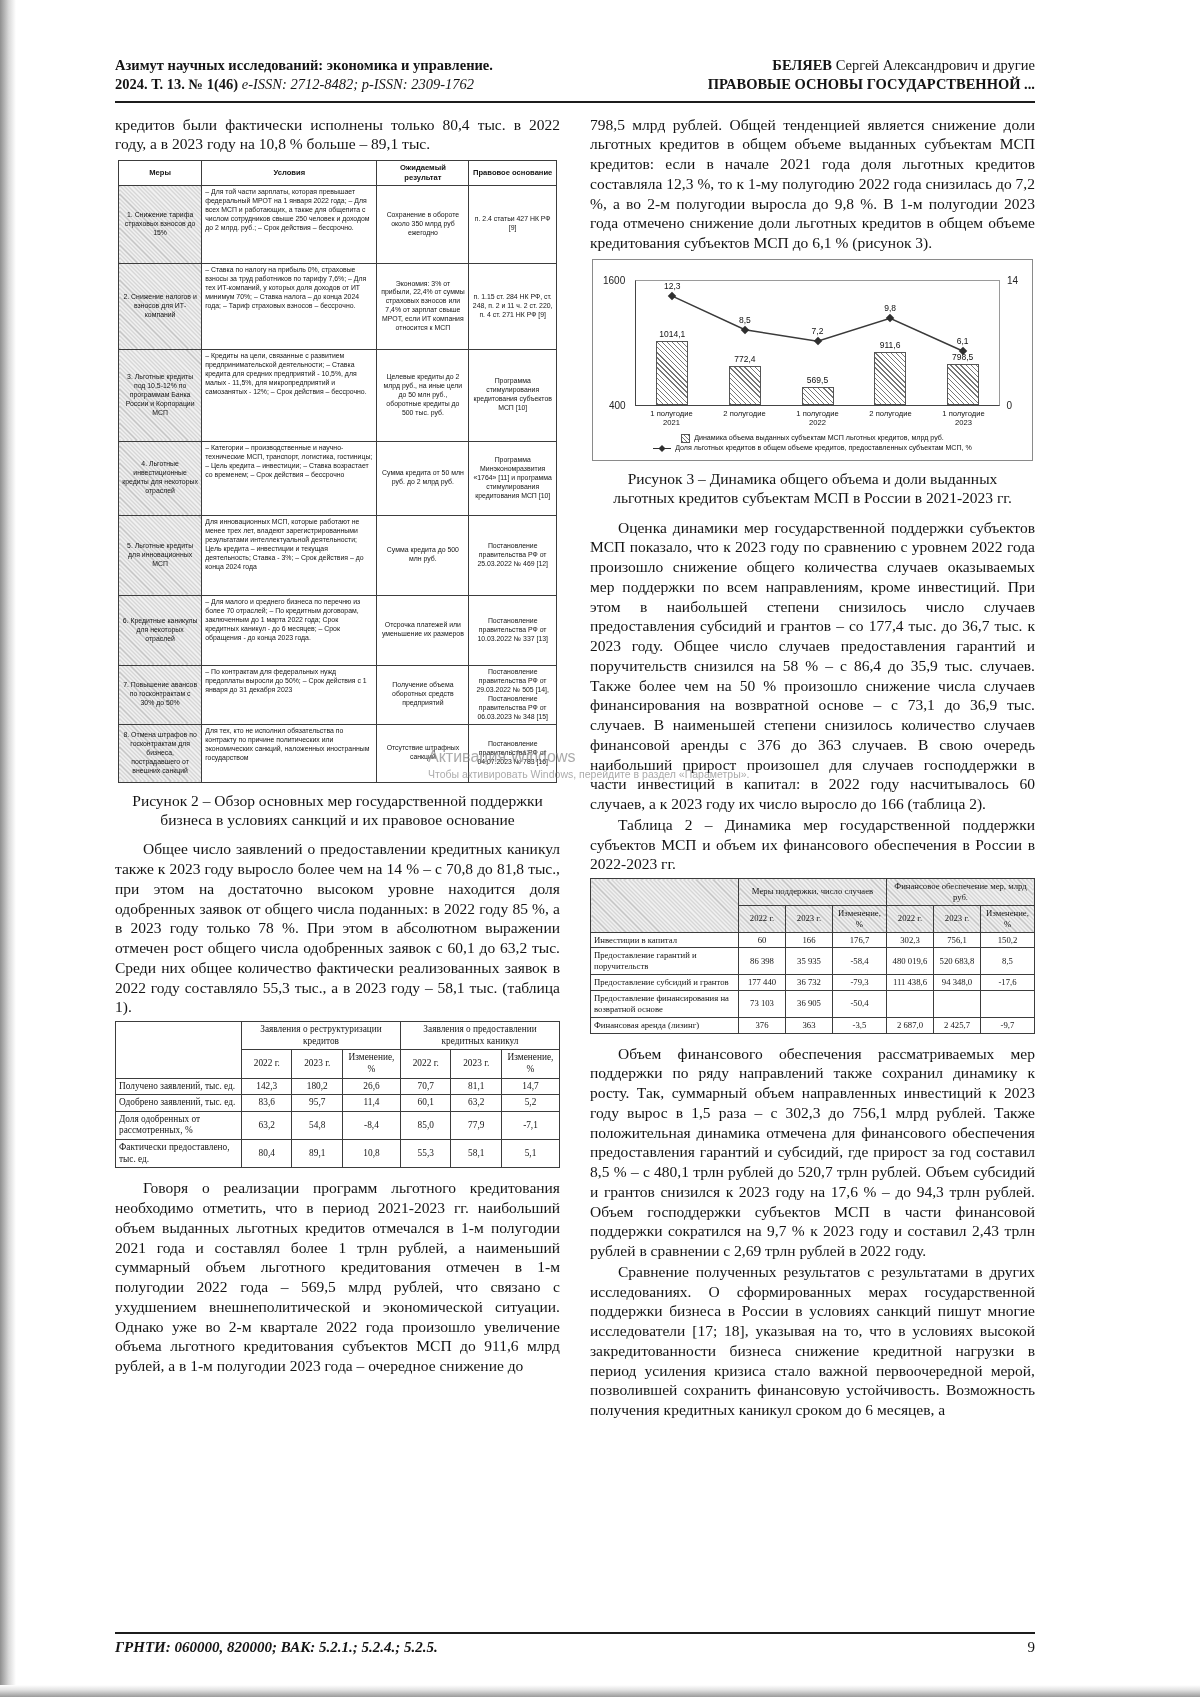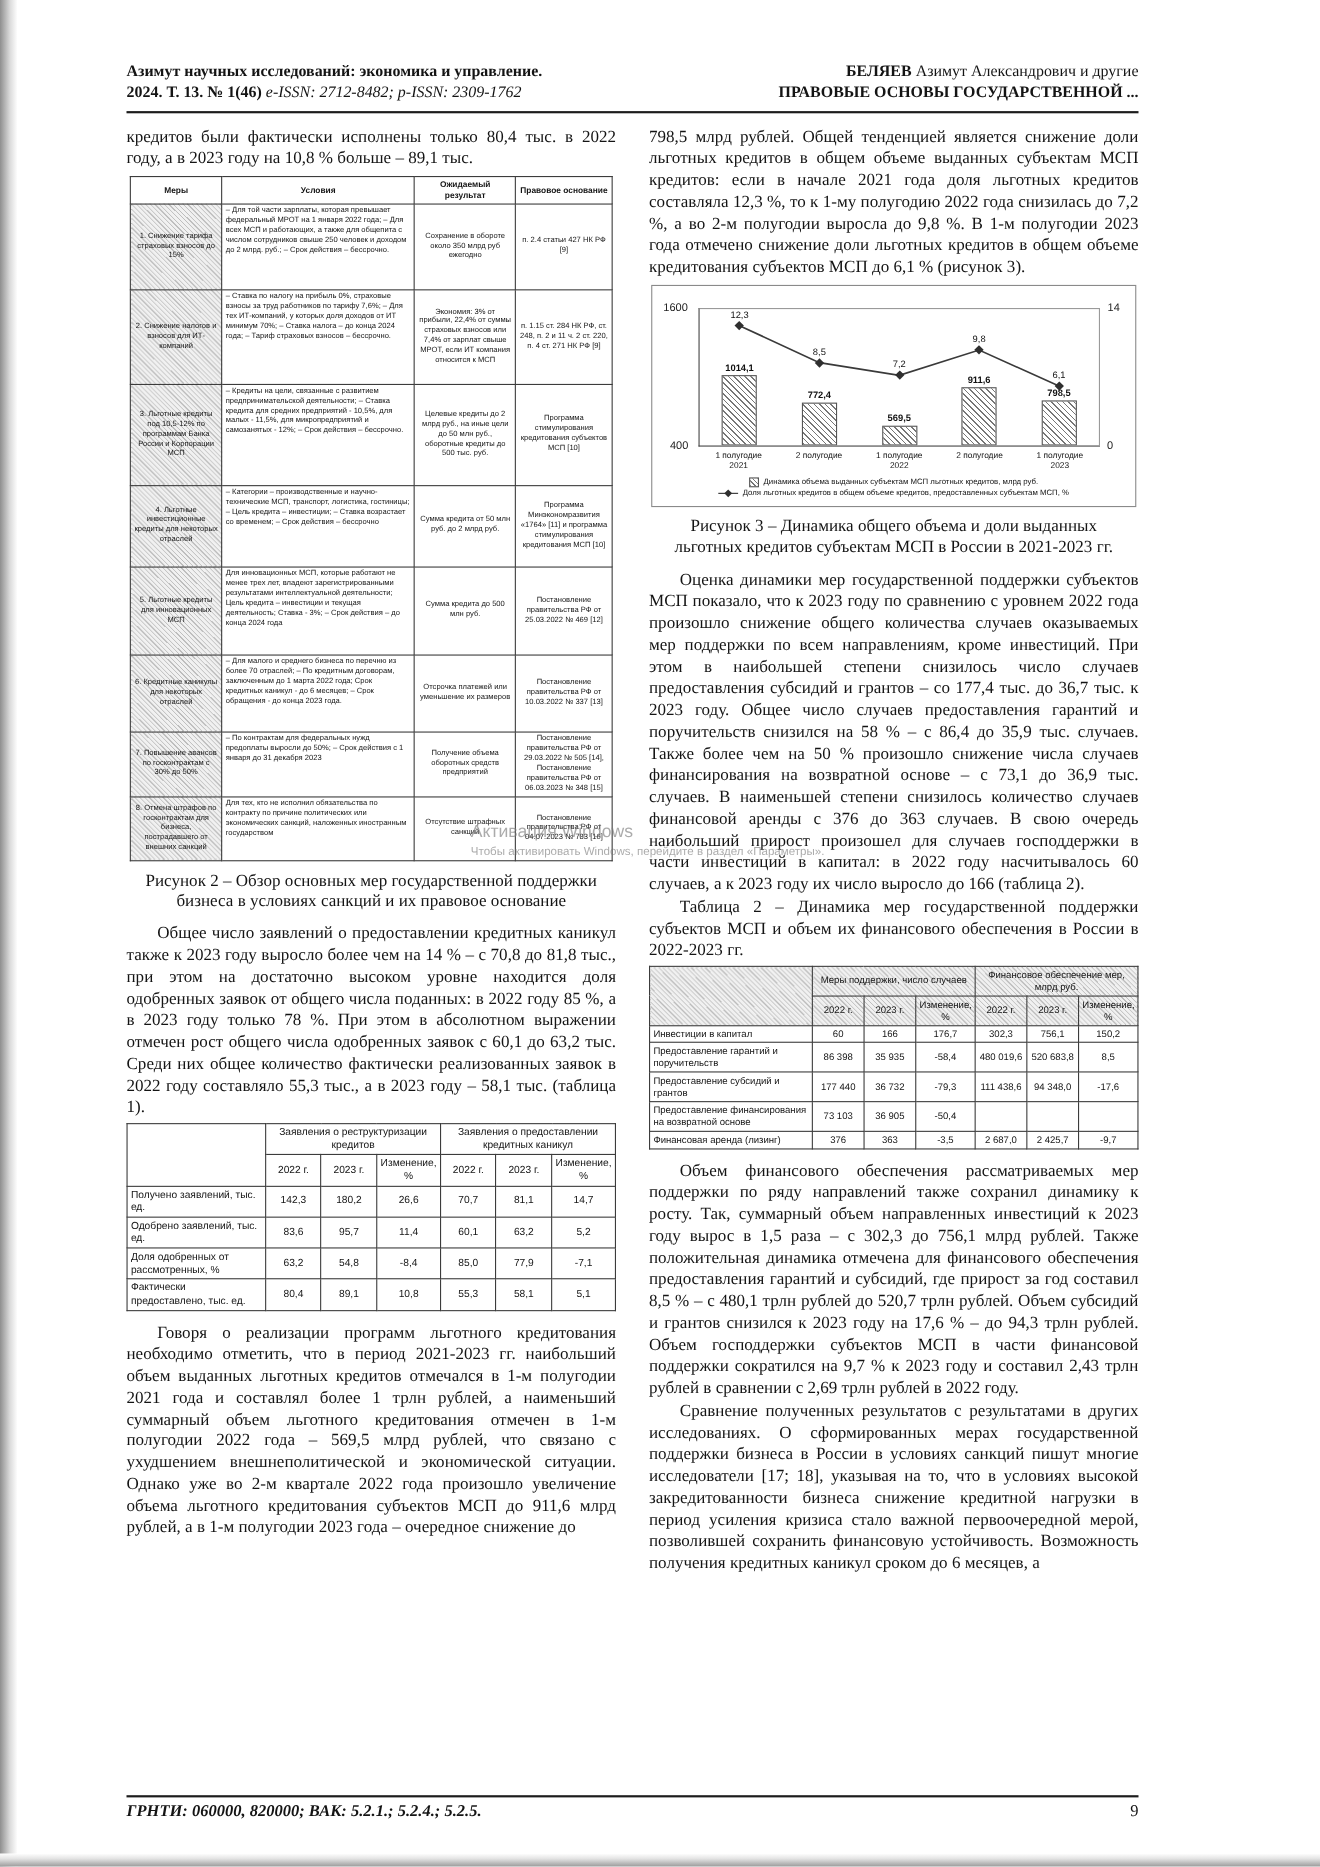--- a/index.html
+++ b/index.html
@@ -43,41 +43,41 @@
     background-image:repeating-linear-gradient(45deg, rgba(90,90,90,.35) 0, rgba(90,90,90,.35) 0.8px, transparent 0.8px, transparent 3px); }
   .fig2-table td.m { text-align:center; vertical-align:middle; }
   .fig2-table td.c { text-align:left; }
   .fig2-table td.r { text-align:center; vertical-align:middle; }
   .fig2-table td.l { text-align:center; vertical-align:middle; }
   tr.fr1{height:78px} tr.fr2{height:86px} tr.fr3{height:92px} tr.fr4{height:74px}
   tr.fr5{height:80px} tr.fr6{height:70px} tr.fr7{height:52px} tr.fr8{height:58px}
 
   
   table.small-table { width:100%; border-collapse:collapse; margin:4px 0 10px;
-    font-family:Liberation Sans, sans-serif; table-layout:fixed;border-radius:27px; }
+    font-family:Liberation Serif, serif; table-layout:fixed;border-radius:27px; }
   .small-table td { border:1px solid #3c3c3c; padding:2px 3px; text-align:center; vertical-align:middle; line-height:1.25; }
   table.t1 { font-size:9.3px;padding-left:37px; }
   table.t2 { font-size:8.7px; }
   .small-table td.lbl { text-align:left; }
   .small-table td.gh { font-weight:normal; }
   .t2 tr.head-row td { }
 
   
   .chart-fig { border:1px solid #8a8a8a; padding:8px 8px 6px; margin:6px 2px 2px; font-family:"Liberation Sans", sans-serif; }
   .chart-area { position:relative; height:126px; margin:12px 24px 0 34px; }
   .plot { position:absolute; left:0; right:0; top:0; bottom:0;
     border:1px solid #9a9a9a; border-bottom:1.4px solid #444; border-left:1.4px solid #444; }
   .axis-label { position:absolute; font-size:10px; color:#222; }
   .ax-tl { left:-32px; top:-5px; }
   .ax-bl { left:-26px; bottom:-5px; }
   .ax-tr { right:-18px; top:-5px; }
   .ax-br { right:-12px; bottom:-5px; }
   .bar { position:absolute; bottom:0; width:32px; border:1px solid #555; background-color:#fff;
     background-image:repeating-linear-gradient(45deg,#767676 0,#767676 1px,transparent 1px,transparent 3.6px); }
-  .bar-label { position:absolute; transform:translateX(-50%); font-size:8.5px; white-space:nowrap; color:#111;font-weight:bold; }
+  .bar-label { position:absolute; transform:translateX(-50%); font-size:8.5px; white-space:nowrap; color:#111; }
   .marker { position:absolute; width:6px; height:6px; background:#2f2f2f; transform:translate(-50%,50%) rotate(45deg); }
   .line-label { position:absolute; transform:translateX(-50%); font-size:8.5px; white-space:nowrap; color:#111; }
   .line-svg { position:absolute; left:0; top:0; width:100%; height:100%; overflow:visible; }
   .x-labels { display:flex; margin:3px 24px 0 34px; }
   .xcell { flex:1; text-align:center; font-size:7.6px; line-height:1.25; color:#111; }
   .legend { margin-top:6px; font-size:7.1px; line-height:1.4; color:#111; }
   .legend-item { display:flex; align-items:center; justify-content:center; gap:4px; }
   .legend-swatch { width:9px; height:9px; border:1px solid #555; flex:none;
     background-image:repeating-linear-gradient(45deg,#767676 0,#767676 1px,transparent 1px,transparent 3px); }
   .legend-line { width:18px; height:0; border-top:1.5px solid #2f2f2f; position:relative; flex:none; }
@@ -108,21 +108,21 @@
     <div class="header">
       <div class="h-left">
         <div class="h-bold">Азимут научных исследований: экономика и управление.</div>
         <div>
           <span class="h-bold">2024. Т. 13. № 1(46)</span>
           <span class="h-italic">e-ISSN: 2712-8482; p-ISSN: 2309-1762</span>
         </div>
       </div>
       <div class="h-right">
         <div>
-          <span class="h-bold">БЕЛЯЕВ</span><span> Азимут Александрович и другие</span>
+          <span class="h-bold">БЕЛЯЕВ</span><span> Сергей Александрович и другие</span>
         </div>
         <div class="h-bold">ПРАВОВЫЕ ОСНОВЫ ГОСУДАРСТВЕННОЙ ...</div>
       </div>
     </div>
     <div class="header-rule"></div>
 
     <div class="columns">
 
       <div class="col">
         <p class="body noindent">кредитов были фактически исполнены только 80,4 тыс. в 2022 году, а в 2023 году на 10,8 % больше – 89,1 тыс.</p>

